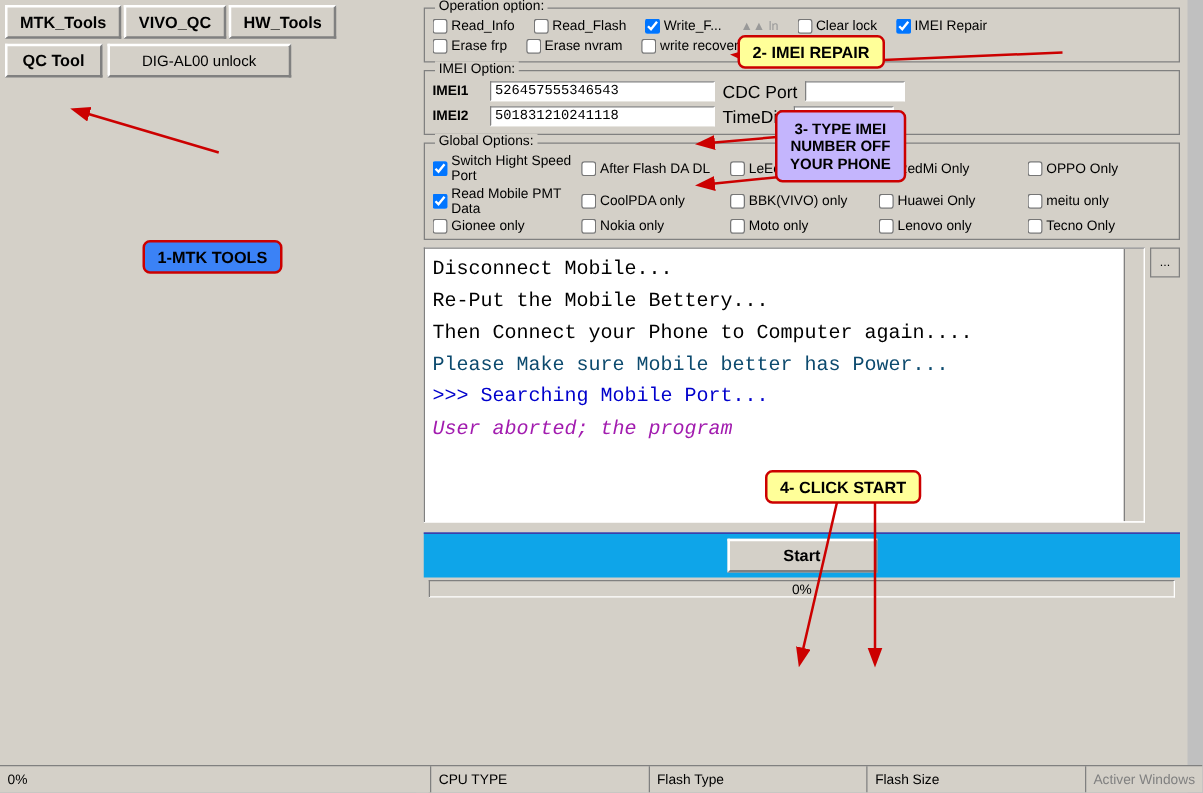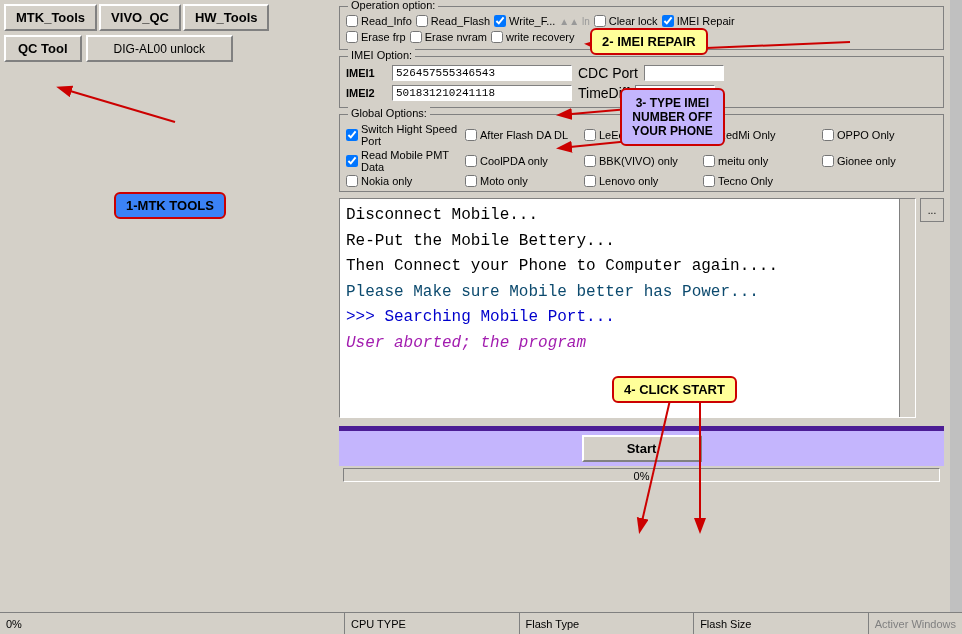--- a/index.html
+++ b/index.html
@@ -106,21 +106,21 @@
       left: 8px;
       background: #d4d0c8;
       padding: 0 3px;
       font-family: Arial, sans-serif;
       font-size: 11px;
     }
 
     .checkbox-row {
       display: flex;
       align-items: center;
-      gap: 4px;
+      gap: 15px;
       margin-top: 4px;
       flex-wrap: wrap;
       font-family: Arial, sans-serif;
       font-size: 11px;
     }
 
     .checkbox-item {
       display: flex;
       align-items: center;
       gap: 3px;
@@ -209,26 +209,26 @@
       line-height: 1.6;
     }
 
     .console-text .line-white { color: #000; }
     .console-text .line-blue { color: #0000cc; }
     .console-text .line-red { color: #a21caf; font-style: italic; }
     .console-text .line-cyan { color: #0c4a6e; }
 
     
     .start-bar {
-      background: #c4b5fd;
+      background: #0ea5e9;
       padding: 4px;
       display: flex;
       justify-content: center;
       align-items: center;
-      border-top: 5px solid #4c1d95;
+      border-top: 1px solid #4c1d95;
       margin-top: 4px;
     }
 
     .start-button {
       background: #d4d0c8;
       border: 2px solid;
       border-color: #ffffff #808080 #808080 #ffffff;
       padding: 4px 40px;
       font-family: Arial, sans-serif;
       font-size: 13px;
@@ -492,20 +492,24 @@
           <input type="checkbox" checked="" style=""> 
             <span>Read Mobile PMT Data</span>
         </div>
         <div class="checkbox-item">
           <input type="checkbox" style=""> 
             <span>CoolPDA only</span>
         </div>
         <div class="checkbox-item">
           <input type="checkbox" style=""> 
             <span>BBK(VIVO) only</span>
+        </div>
+        <div class="checkbox-item">
+          <input type="checkbox" style=""> 
+            <span>Huawei Only</span>
         </div>
         <div class="checkbox-item">
           <input type="checkbox" style=""> 
             <span>meitu only</span>
         </div>
         <div class="checkbox-item">
           <input type="checkbox" style=""> 
             <span>Gionee only</span>
         </div>
         <div class="checkbox-item">

